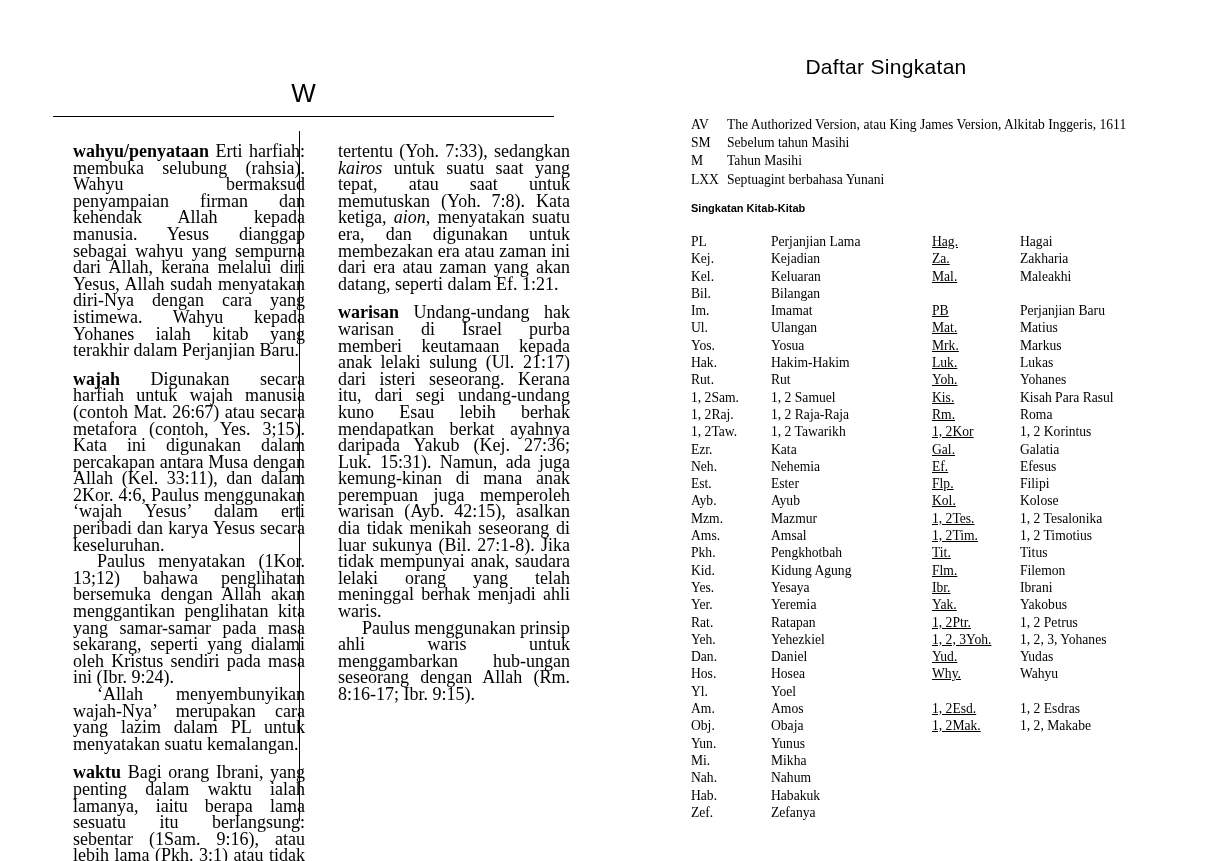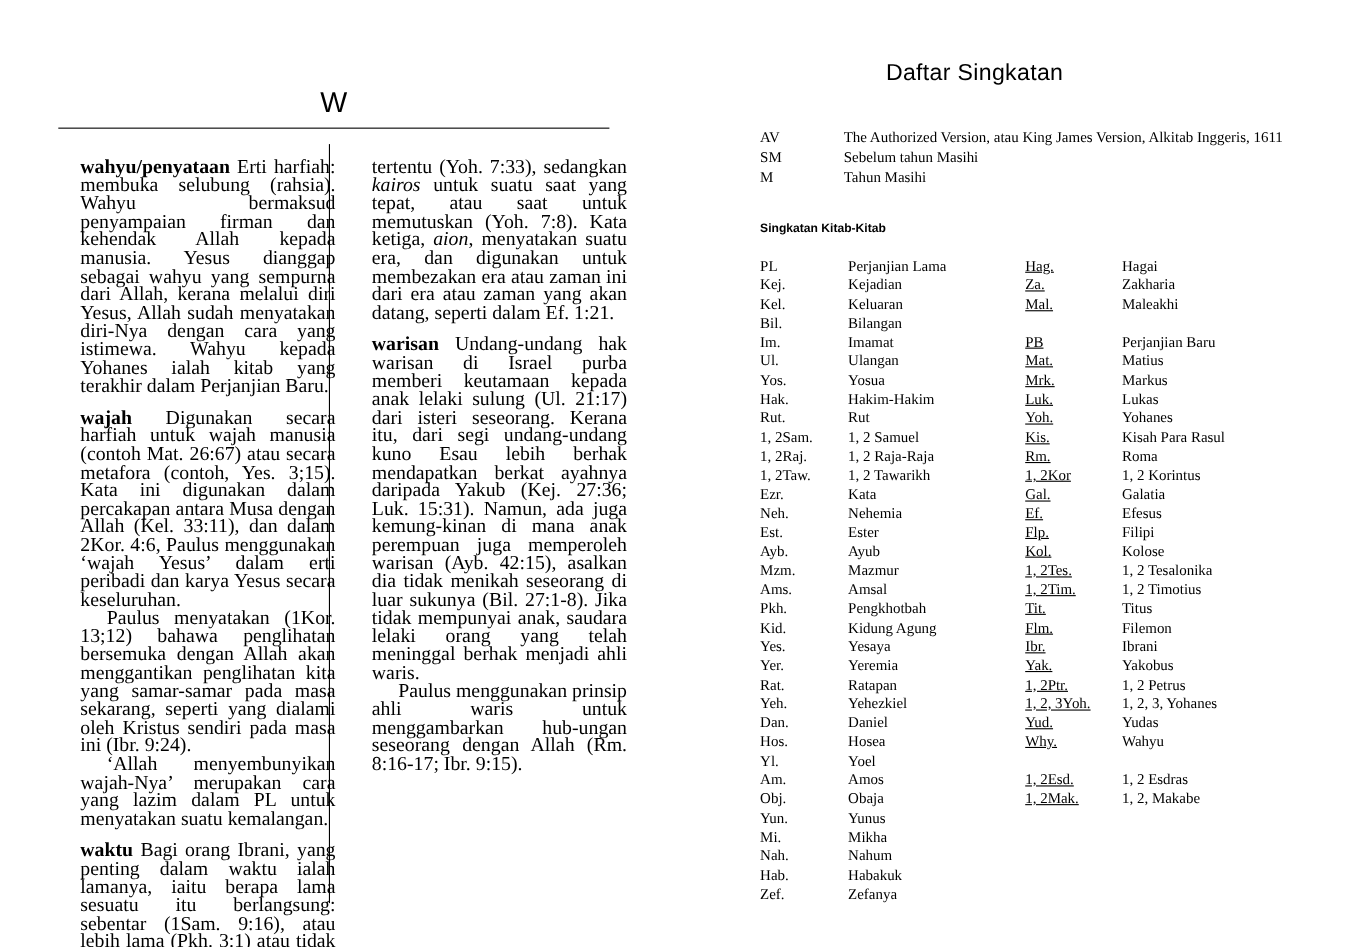--- a/index.html
+++ b/index.html
@@ -114,29 +114,27 @@
   #abbrev-list {
     position: absolute;
     left: 91px;
     top: 116px;
     width: 520px;
     font-size: 13.6px;
     line-height: 18.2px;
   }
   .abbrev-row {
     display: flex;
-    gap: 28px;
   }
   .abbrev-code {
     width: 36px;
     flex: 0 0 36px;
   }
   .abbrev-desc {
     flex: 1 1 auto;
-    margin-left: 12px;
   }
 
   #books-heading {
     position: absolute;
     left: 91px;
     top: 202px;
     font-family: "Liberation Sans", sans-serif;
     font-size: 11px;
     font-weight: bold;
   }
@@ -221,20 +219,24 @@
       <div class="abbrev-code">AV</div>
       <div class="abbrev-desc">The Authorized Version, atau King James Version, Alkitab Inggeris, 1611</div>
     </div>
     <div class="abbrev-row">
       <div class="abbrev-code">SM</div>
       <div class="abbrev-desc">Sebelum tahun Masihi</div>
     </div>
     <div class="abbrev-row">
       <div class="abbrev-code">M</div>
       <div class="abbrev-desc">Tahun Masihi</div>
+    </div>
+    <div class="abbrev-row">
+      <div class="abbrev-code">LXX</div>
+      <div class="abbrev-desc">Septuagint berbahasa Yunani</div>
     </div>
   </div>
 
   <div id="books-heading">Singkatan Kitab-Kitab</div>
 
   <div id="books-table">
     <div class="books-col" id="books-col-a">
         <div class="book-cell">PL</div>
         <div class="book-cell">Kej.</div>
         <div class="book-cell">Kel.</div>

